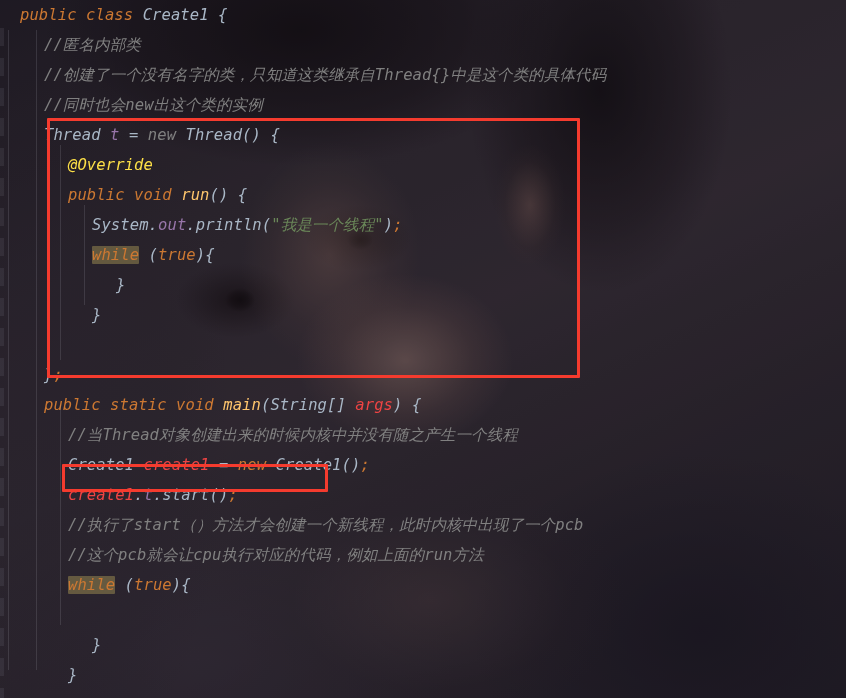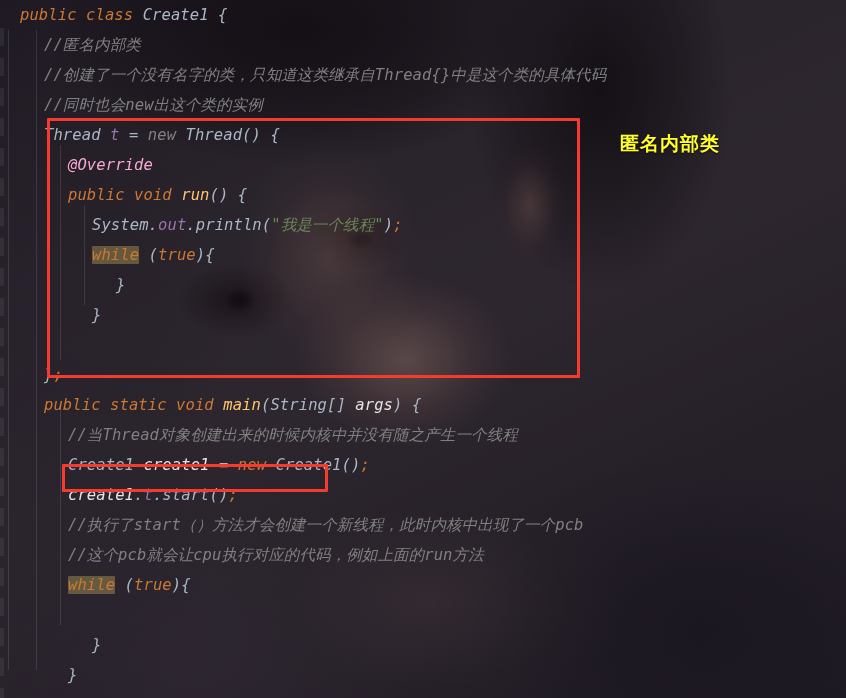--- a/index.html
+++ b/index.html
@@ -59,25 +59,25 @@
     letter-spacing:0.1px;
   }
   .line{position:relative;height:30px;padding-left:8px;}
 
   
   .guide{position:absolute;width:1px;background:rgba(185,185,200,0.16);}
 
   
   .kw      {color:#cc7832;}           
   .cls     {color:#a9b7c6;}           
-  .ident   {color:#e5e5e5;}
+  .ident   {color:#ef4444;}
   .field   {color:#9876aa;}           
   .method  {color:#a9b7c6;margin-top:15px;}
   .mainm   {color:#ffc66d;margin-top:40px;}           
-  .anno    {color:#f9a8d4;}           
+  .anno    {color:#fde047;}           
   .str     {color:#6a8759;}           
   .cmt     {color:#808080;font-style:italic;}           
   .punc    {color:#a9b7c6;}
   .semi    {color:#cc7832;}
   .hl      {background:rgba(150,134,80,0.55);border-radius:1px;}
 
   
   .redbox{
     position:absolute;border:3px solid #f53b2e;box-sizing:border-box;
     pointer-events:none;border-radius:1px;
@@ -100,14 +100,13 @@
   <div id="photo"></div>
   <div id="scrim"></div>
 
   <div id="editor"><div class="line"><span style="padding-left: 12px;"><span class="kw">public</span><span class="punc"> </span><span class="kw">class</span><span class="punc"> </span><span class="cls">Create1</span><span class="punc"> {</span></span></div><div class="line"><span style="padding-left: 36px;"><span class="cmt">//匿名内部类</span></span></div><div class="line"><span style="padding-left: 36px;"><span class="cmt">//创建了一个没有名字的类，只知道这类继承自Thread{}中是这个类的具体代码</span></span></div><div class="line"><span style="padding-left: 36px;"><span class="cmt">//同时也会new出这个类的实例</span></span></div><div class="line"><span style="padding-left: 36px;"><span class="cls">Thread</span><span class="punc"> </span><span class="field">t</span><span class="punc"> = </span><span class="cmt">new</span><span class="punc"> </span><span class="punc">Thread() {</span></span></div><div class="line"><span style="padding-left: 60px;"><span class="anno">@Override</span></span></div><div class="line"><span style="padding-left: 60px;"><span class="kw">public</span><span class="punc"> </span><span class="kw">void</span><span class="punc"> </span><span class="mainm">run</span><span class="punc">() {</span></span></div><div class="line"><span style="padding-left: 84px;"><span class="cls">System</span><span class="punc">.</span><span class="field">out</span><span class="punc">.</span><span class="method">println</span><span class="punc">(</span><span class="str">"我是一个线程"</span><span class="punc">)</span><span class="semi">;</span></span></div><div class="line"><span style="padding-left: 84px;"><span class="kw hl">while</span><span class="punc"> (</span><span class="kw">true</span><span class="punc">){</span></span></div><div class="line"><span style="padding-left: 108px;"><span class="punc">}</span></span></div><div class="line"><span style="padding-left: 84px;"><span class="punc">}</span></span></div><div class="line"><span style="padding-left: 12px;"></span></div><div class="line"><span style="padding-left: 36px;"><span class="punc">}</span><span class="semi">;</span></span></div><div class="line"><span style="padding-left: 36px;"><span class="kw">public</span><span class="punc"> </span><span class="kw">static</span><span class="punc"> </span><span class="kw">void</span><span class="punc"> </span><span class="mainm">main</span><span class="punc">(</span><span class="cls">String[]</span><span class="punc"> </span><span class="ident">args</span><span class="punc">) {</span></span></div><div class="line"><span style="padding-left: 60px;"><span class="cmt">//当Thread对象创建出来的时候内核中并没有随之产生一个线程</span></span></div><div class="line"><span style="padding-left: 60px;"><span class="cls">Create1</span><span class="punc"> </span><span class="ident">create1</span><span class="punc"> = </span><span class="kw">new</span><span class="punc"> </span><span class="punc">Create1()</span><span class="semi">;</span></span></div><div class="line"><span style="padding-left: 60px;"><span class="ident">create1</span><span class="punc">.</span><span class="field">t</span><span class="punc">.</span><span class="method">start</span><span class="punc">()</span><span class="semi">;</span></span></div><div class="line"><span style="padding-left: 60px;"><span class="cmt">//执行了start（）方法才会创建一个新线程，此时内核中出现了一个pcb</span></span></div><div class="line"><span style="padding-left: 60px;"><span class="cmt">//这个pcb就会让cpu执行对应的代码，例如上面的run方法</span></span></div><div class="line"><span style="padding-left: 60px;"><span class="kw hl">while</span><span class="punc"> (</span><span class="kw">true</span><span class="punc">){</span></span></div><div class="line"><span style="padding-left: 12px;"></span></div><div class="line"><span style="padding-left: 84px;"><span class="punc">}</span></span></div><div class="line"><span style="padding-left: 60px;"><span class="punc">}</span></span></div><div class="line"><span style="padding-left: 12px;"><span class="punc">}</span></span></div><div class="guide" style="left: 8px; top: 30px; height: 640px;"></div><div class="guide" style="left: 36px; top: 30px; height: 640px;"></div><div class="guide" style="left: 60px; top: 145px; height: 215px;"></div><div class="guide" style="left: 84px; top: 205px; height: 100px;"></div><div class="guide" style="left: 60px; top: 405px; height: 220px;"></div><div class="gutter-tick" style="top: 28px;"></div><div class="gutter-tick" style="top: 58px;"></div><div class="gutter-tick" style="top: 88px;"></div><div class="gutter-tick" style="top: 118px;"></div><div class="gutter-tick" style="top: 148px;"></div><div class="gutter-tick" style="top: 178px;"></div><div class="gutter-tick" style="top: 208px;"></div><div class="gutter-tick" style="top: 238px;"></div><div class="gutter-tick" style="top: 268px;"></div><div class="gutter-tick" style="top: 298px;"></div><div class="gutter-tick" style="top: 328px;"></div><div class="gutter-tick" style="top: 358px;"></div><div class="gutter-tick" style="top: 388px;"></div><div class="gutter-tick" style="top: 418px;"></div><div class="gutter-tick" style="top: 448px;"></div><div class="gutter-tick" style="top: 478px;"></div><div class="gutter-tick" style="top: 508px;"></div><div class="gutter-tick" style="top: 538px;"></div><div class="gutter-tick" style="top: 568px;"></div><div class="gutter-tick" style="top: 598px;"></div><div class="gutter-tick" style="top: 628px;"></div><div class="gutter-tick" style="top: 658px;"></div><div class="gutter-tick" style="top: 688px;"></div></div>
 
   <div id="overlays">
       <div class="redbox" style="left: 47px; top: 118px; width: 533px; height: 260px;"></div>
       <div class="redbox" style="left: 62px; top: 464px; width: 266px; height: 28px;"></div>
     </div>
 
-  <div id="note-anon">匿名内部类</div>
 </div>
 
 </body></html>

